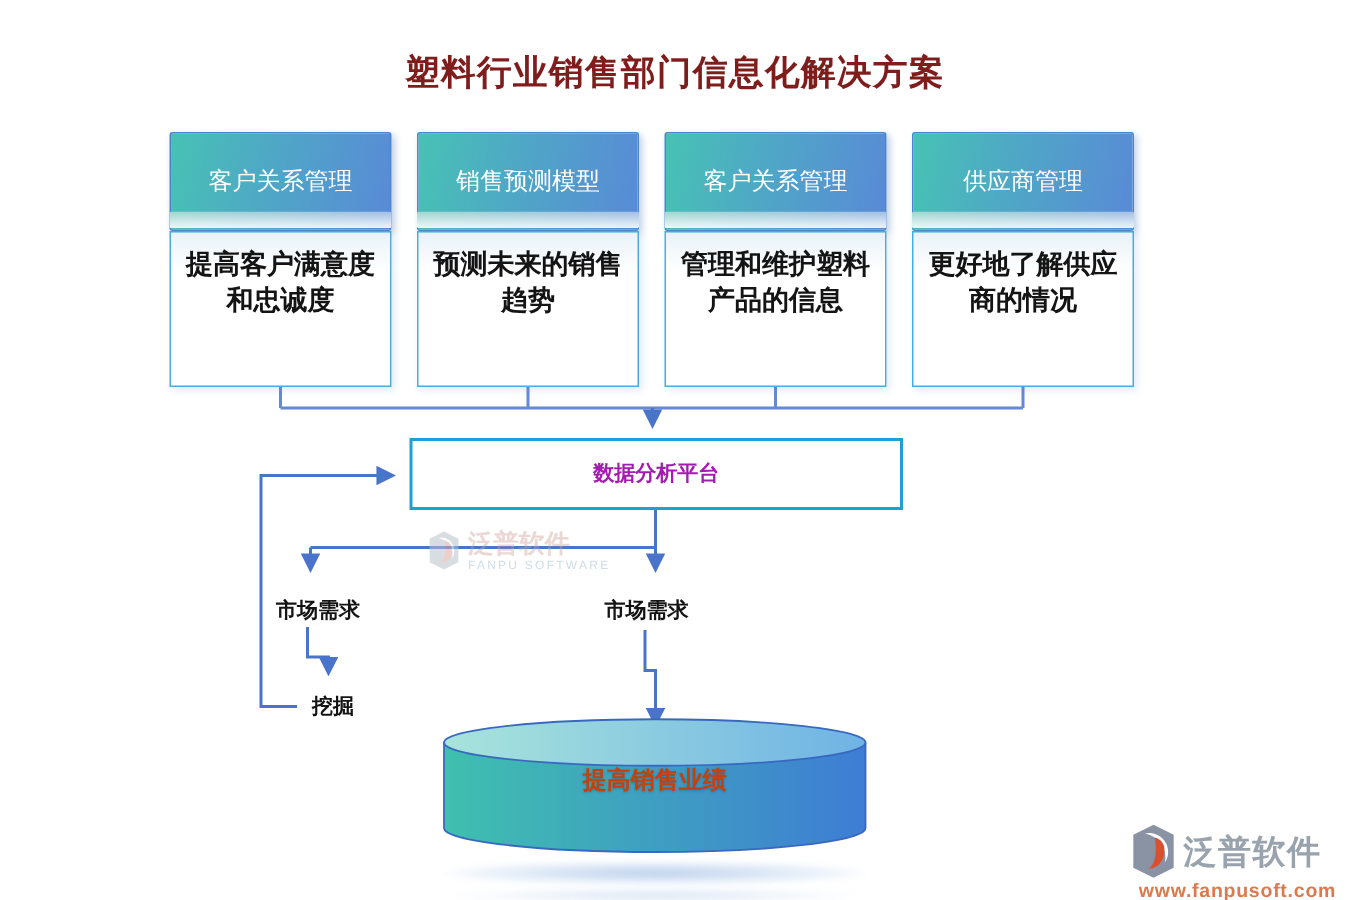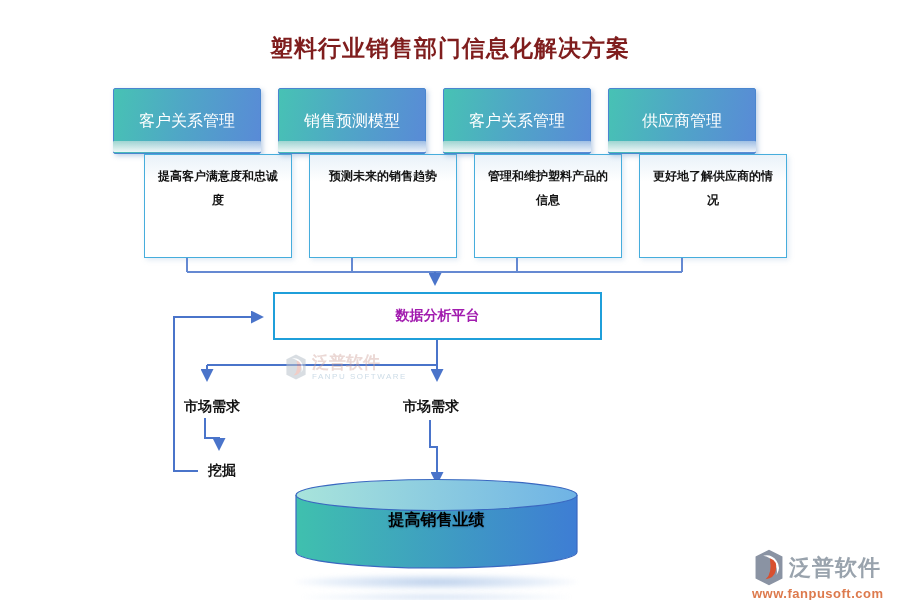--- a/index.html
+++ b/index.html
@@ -25,22 +25,22 @@
   .mod-reflect{
     position:absolute;top:53px;left:0;width:148px;height:11px;border-radius:1px;
     background:
       linear-gradient(180deg,rgba(255,255,255,.15) 0%,rgba(255,255,255,.85) 100%),
       linear-gradient(90deg,#8ecfc8 0%,#8fb3e0 100%);
   }
   .mod-desc{
     position:absolute;top:66px;left:0;width:148px;height:104px;box-sizing:border-box;
     border:1px solid #46addc;background:linear-gradient(180deg,#e9f2f9 0%,#ffffff 26%);
     box-shadow:2px 2px 5px rgba(130,170,210,.25);
-    color:#141414;font-size:12px;font-weight:bold;line-height:24px;
-    text-align:center;padding:9px 8px 0 8px;margin-left:31px;
+    color:#141414;font-size:18px;font-weight:bold;line-height:24px;
+    text-align:center;padding:9px 8px 0 8px;
   }
   
   .wires{position:absolute;left:0;top:0;width:900px;height:600px;pointer-events:none;}
   
   .platform{
     position:absolute;left:273px;top:292px;width:329px;height:48px;box-sizing:border-box;
     border:2px solid #1f9fda;background:#ffffff;
     color:#a21caf;font-size:14px;font-weight:bold;
     display:flex;align-items:center;justify-content:center;
   }
@@ -48,41 +48,41 @@
   .flow-label{
     position:absolute;color:#141414;font-size:14px;font-weight:bold;text-align:center;
   }
   .lbl-sales{left:162px;top:398px;width:100px;}
   .lbl-market{left:381px;top:398px;width:100px;}
   .lbl-mining{left:192px;top:462px;width:60px;}
   
   .cyl{position:absolute;left:295px;top:478px;width:283px;height:92px;}
   .cyl-label{
     position:absolute;left:295px;top:510px;width:283px;text-align:center;
-    color:#000000;font-size:16px;font-weight:bold;text-shadow:0 1px 2px rgba(30,70,120,.35);
+    color:#c2410c;font-size:16px;font-weight:bold;text-shadow:0 1px 2px rgba(30,70,120,.35);
   }
   .cyl-reflect1{
     position:absolute;left:295px;top:574px;width:283px;height:16px;border-radius:50%;
     background:radial-gradient(ellipse at center,rgba(120,160,215,.5) 0%,rgba(150,185,230,.2) 55%,rgba(255,255,255,0) 75%);
     filter:blur(2px);
   }
   .cyl-reflect2{
     position:absolute;left:303px;top:592px;width:267px;height:10px;border-radius:50%;
     background:radial-gradient(ellipse at center,rgba(140,175,225,.35) 0%,rgba(170,200,235,.12) 55%,rgba(255,255,255,0) 78%);
     filter:blur(2px);
   }
   
   .wm-center{position:absolute;left:284px;top:353px;display:flex;align-items:flex-start;opacity:.55;}
   .wm-center .wm-texts{margin-left:4px;}
   .wm-center .wm-brand{font-size:17px;font-weight:bold;color:rgba(205,160,152,.75);line-height:19px;}
   .wm-center .wm-en{font-size:8px;color:rgba(140,175,200,.8);letter-spacing:1.5px;line-height:10px;}
   .wm-br{position:absolute;left:752px;top:549px;width:146px;}
   .wm-br .wm-row{display:flex;align-items:center;}
   .wm-br .wm-brand{font-size:22px;font-weight:bold;color:#99a3ad;margin-left:3px;letter-spacing:1px;}
-  .wm-br .wm-url{font-size:13px;font-weight:bold;color:#dd7a4d;text-align:left;margin-top:0px;letter-spacing:.5px;}
+  .wm-br .wm-url{font-size:13px;font-weight:bold;color:#dd7a4d;text-align:center;margin-top:0px;letter-spacing:.5px;}
 </style>
 </head>
 <body>
 
 <div class="canvas">
 
   <div class="title">塑料行业销售部门信息化解决方案</div>
 
   <div class="col col1">
     <div class="mod-header">客户关系管理</div>

